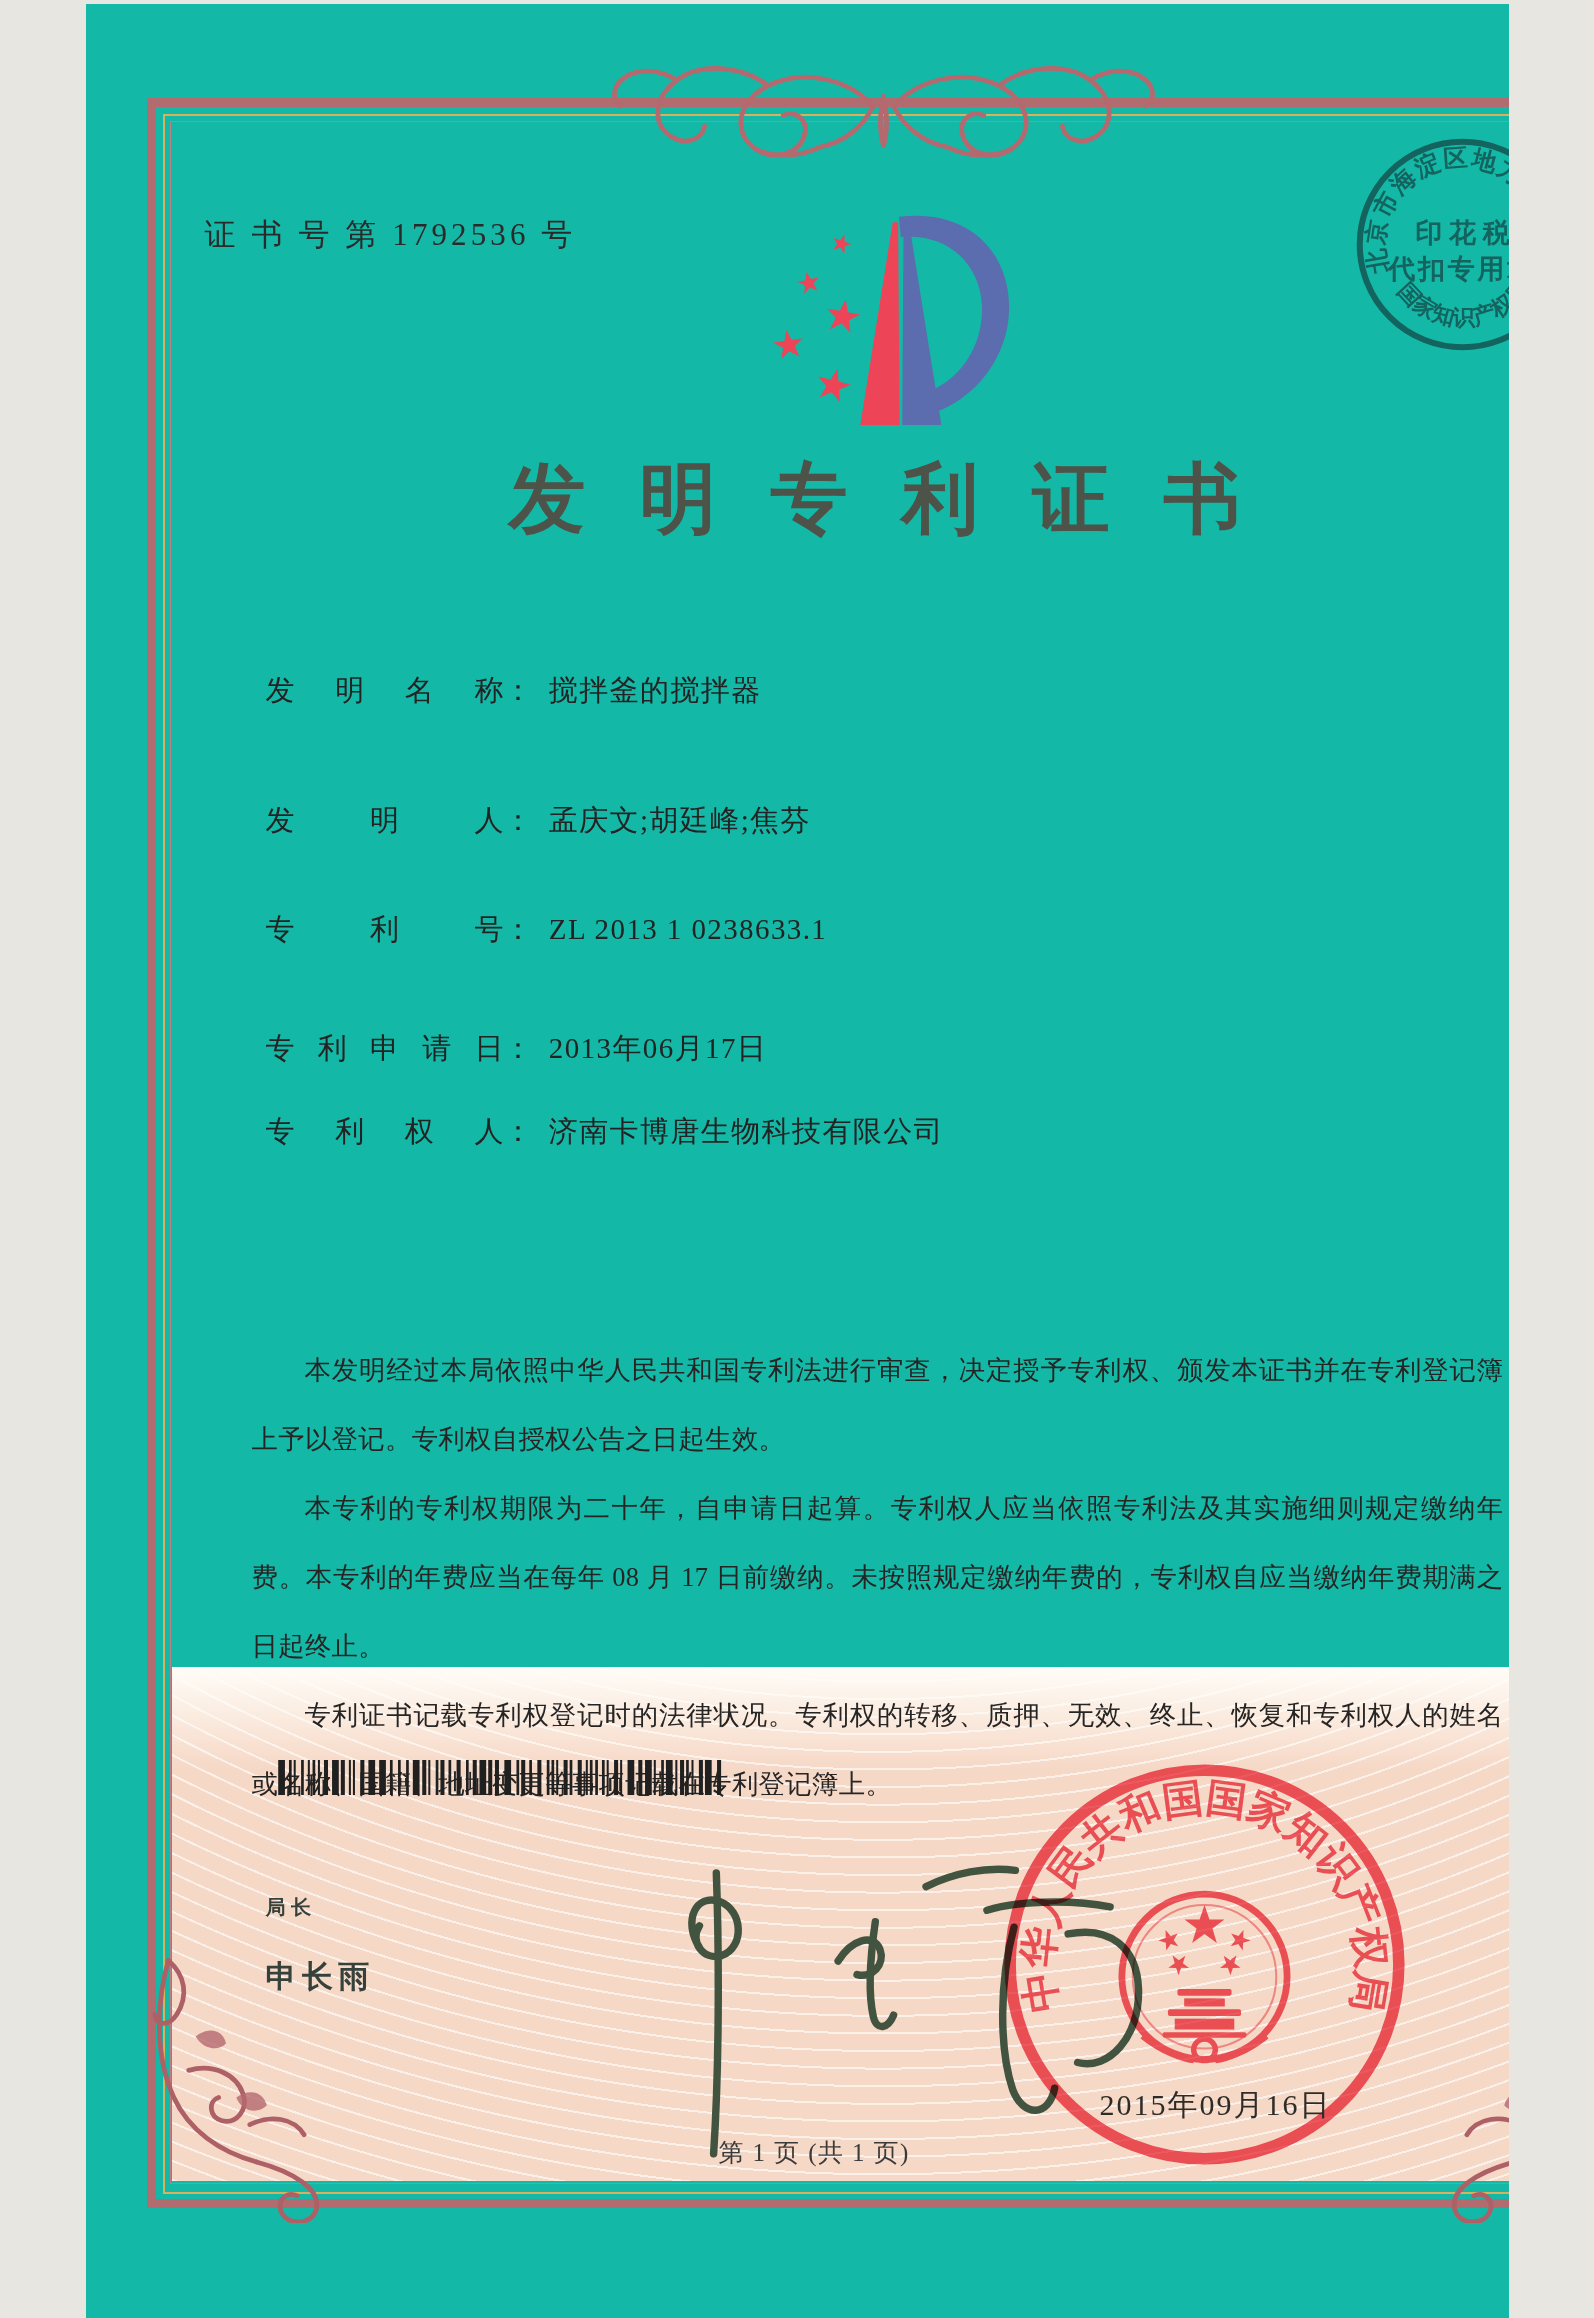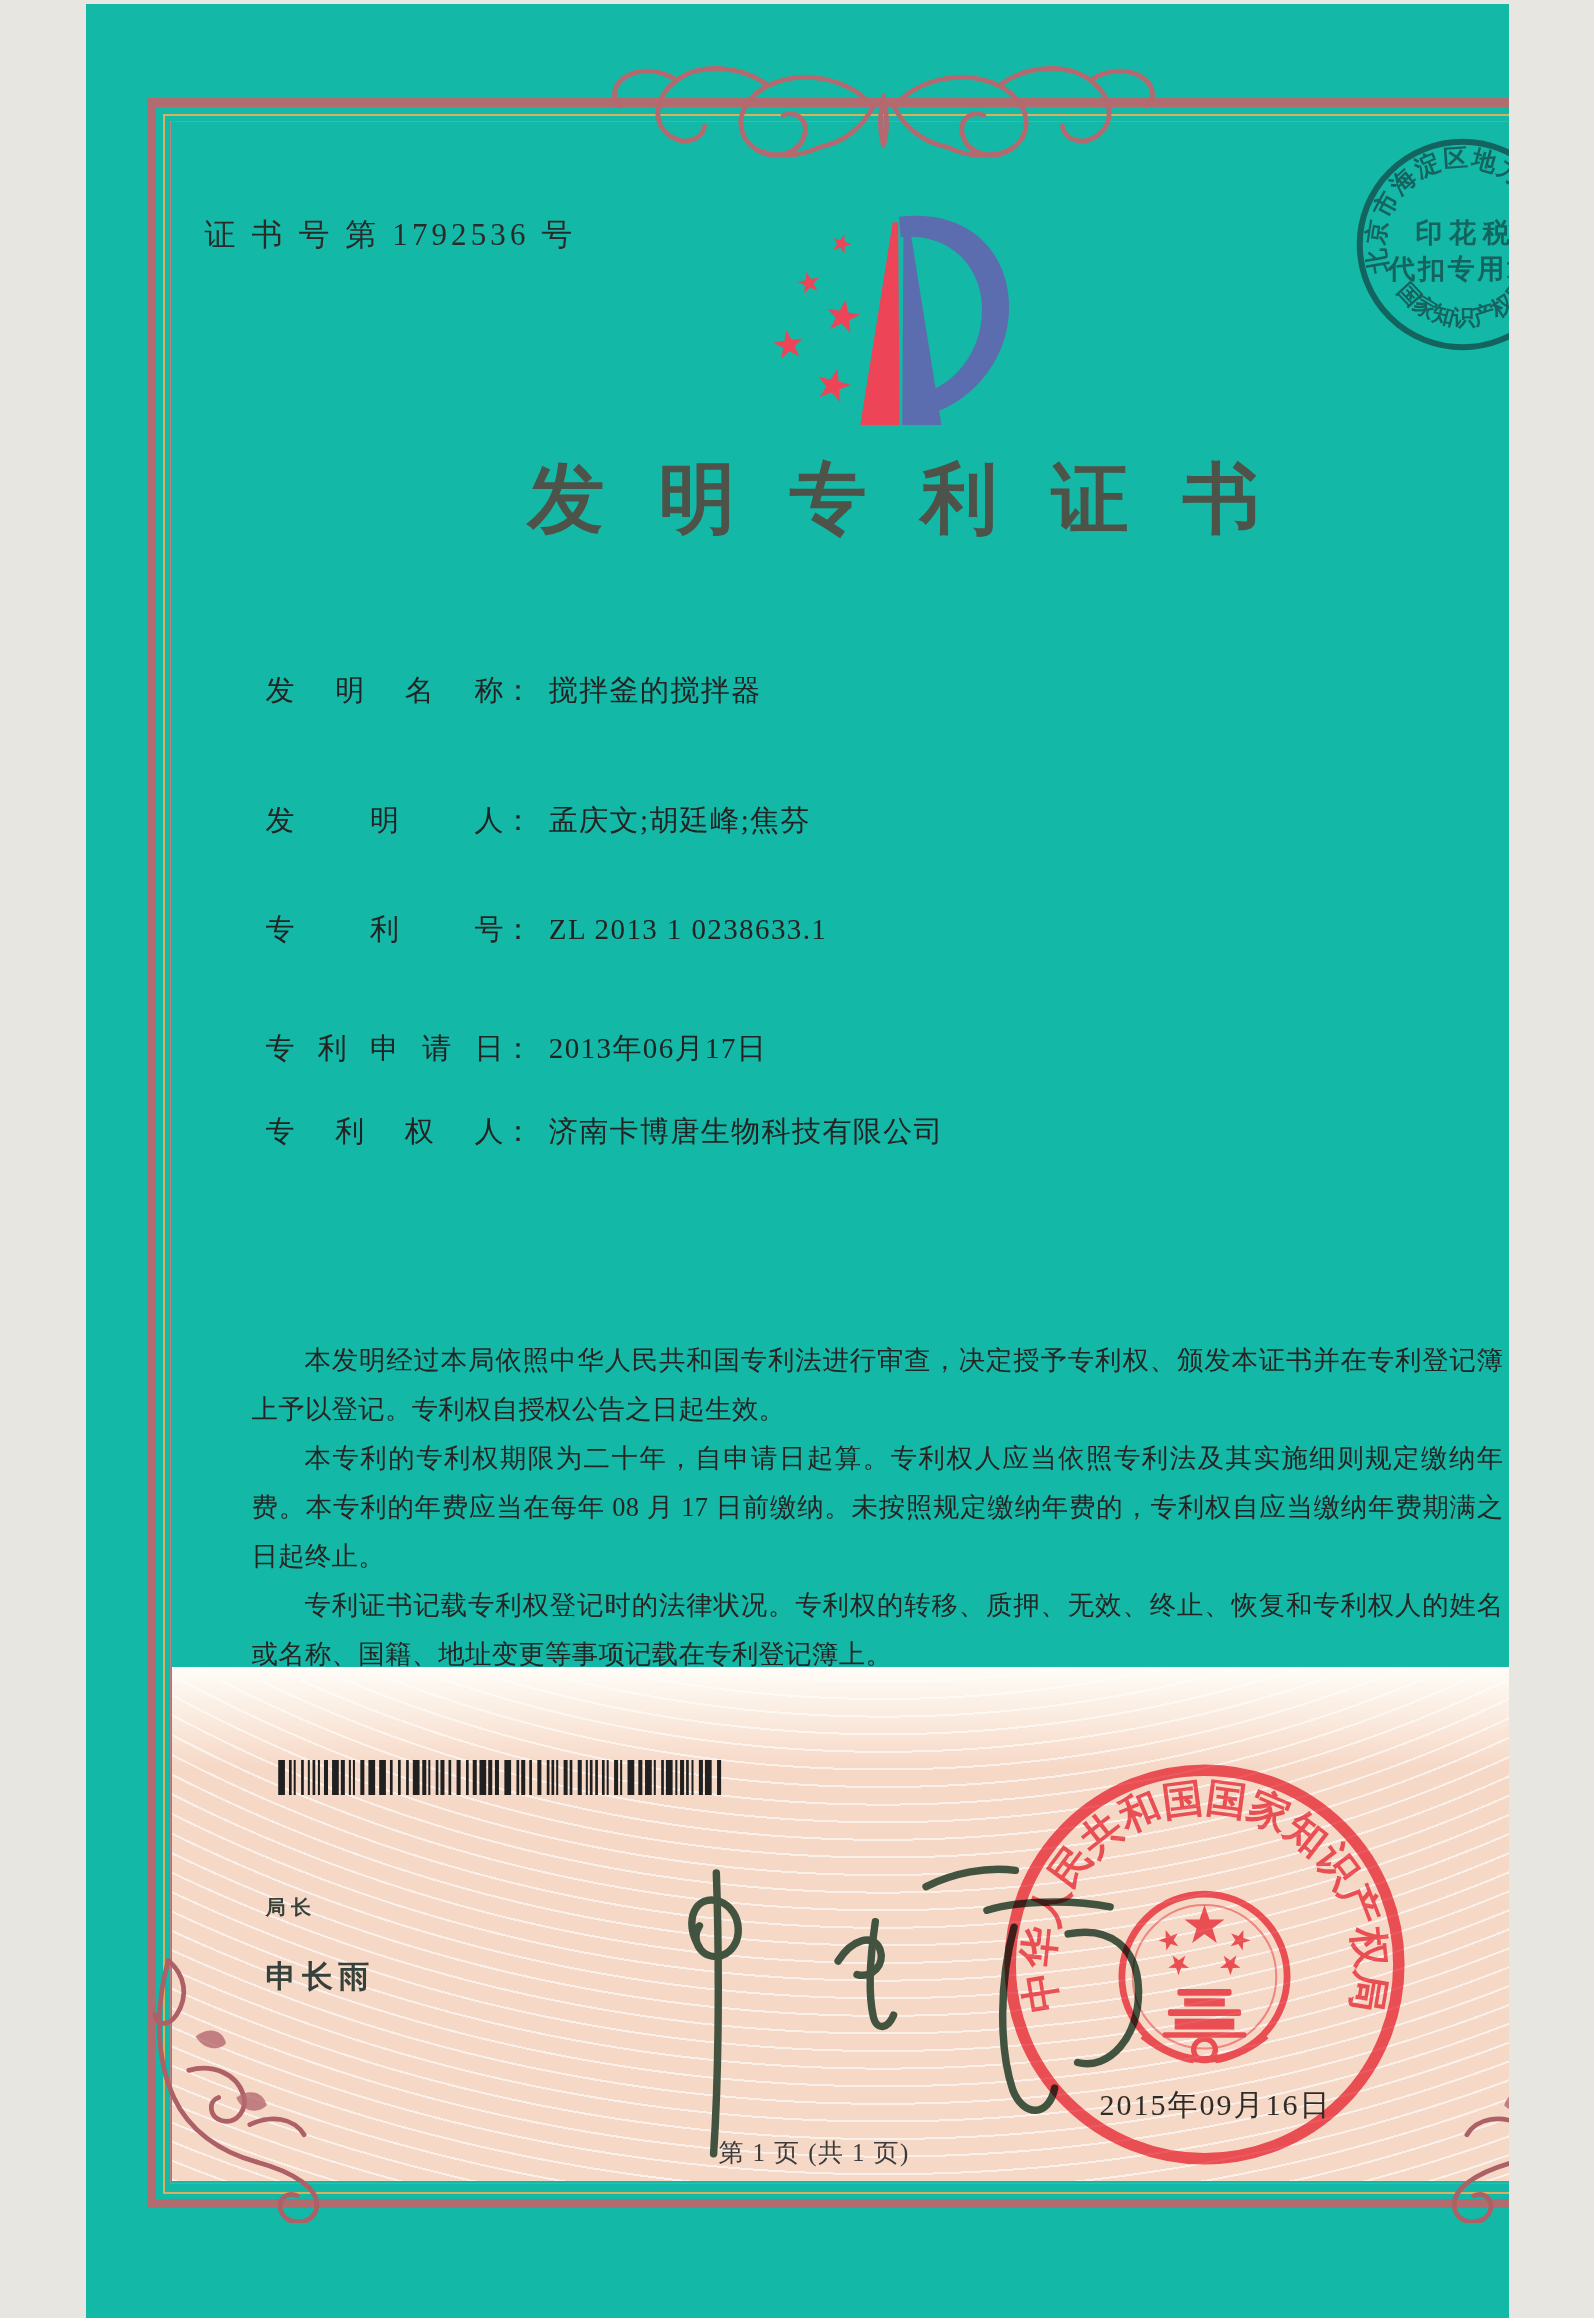--- a/index.html
+++ b/index.html
@@ -17,29 +17,29 @@
   
   .pink-zone{position:absolute;left:86px;top:1663px;width:1422px;height:514px;
      background-color:var(--pink-bg,#f6d8c6);
      background-image:repeating-radial-gradient(circle 1761px at 50% -1287px,
         rgba(255,255,255,0) 0 15.6px, rgba(255,255,255,.62) 15.6px 17.6px);}
   .pink-zone::before{content:"";position:absolute;left:0;top:0;right:0;height:102px;
      background:linear-gradient(180deg,#fffdf8 0%,rgba(255,253,248,0) 100%);}
 
   
   .cert-no{position:absolute;left:119px;top:210px;font-size:31px;letter-spacing:4.1px;color:#2a2a2a;}
-  .doc-title{position:absolute;left:442px;top:444px;font-size:77px;letter-spacing:54px;
+  .doc-title{position:absolute;left:423px;top:444px;font-size:77px;letter-spacing:54px;
              color:var(--title-color,#4d5348);font-weight:bold;white-space:nowrap;}
   .field-row{position:absolute;left:180px;font-size:29px;color:#232323;white-space:nowrap;}
   .field-label{display:inline-block;width:238px;text-align:justify;text-align-last:justify;
                vertical-align:bottom;}
   .field-colon{display:inline-block;}
   .field-value{display:inline-block;margin-left:16.3px;letter-spacing:1.4px;}
   .body-text{position:absolute;left:166px;top:1332px;width:1252px;font-size:26.4px;
-             line-height:49px;color:#262524;text-align:justify;letter-spacing:0.3px;}
+             line-height:69px;color:#262524;text-align:justify;letter-spacing:0.3px;}
   .body-text p{margin:0;text-indent:53px;}
   .director-title{position:absolute;left:180px;top:1890px;font-size:20px;letter-spacing:5.4px;
                   color:#35413a;font-weight:bold;}
   .director-name{position:absolute;left:180px;top:1952px;font-size:31px;letter-spacing:5.4px;
                  color:#35413a;font-weight:bold;}
   .issue-date{position:absolute;left:1014px;top:2081px;font-size:30px;letter-spacing:2px;color:#2f2c28;}
   .page-footer{position:absolute;left:633px;top:2132px;font-size:25px;letter-spacing:1.4px;color:#3a3a3a;}
 
   
   .logo{position:absolute;left:674px;top:198px;}

